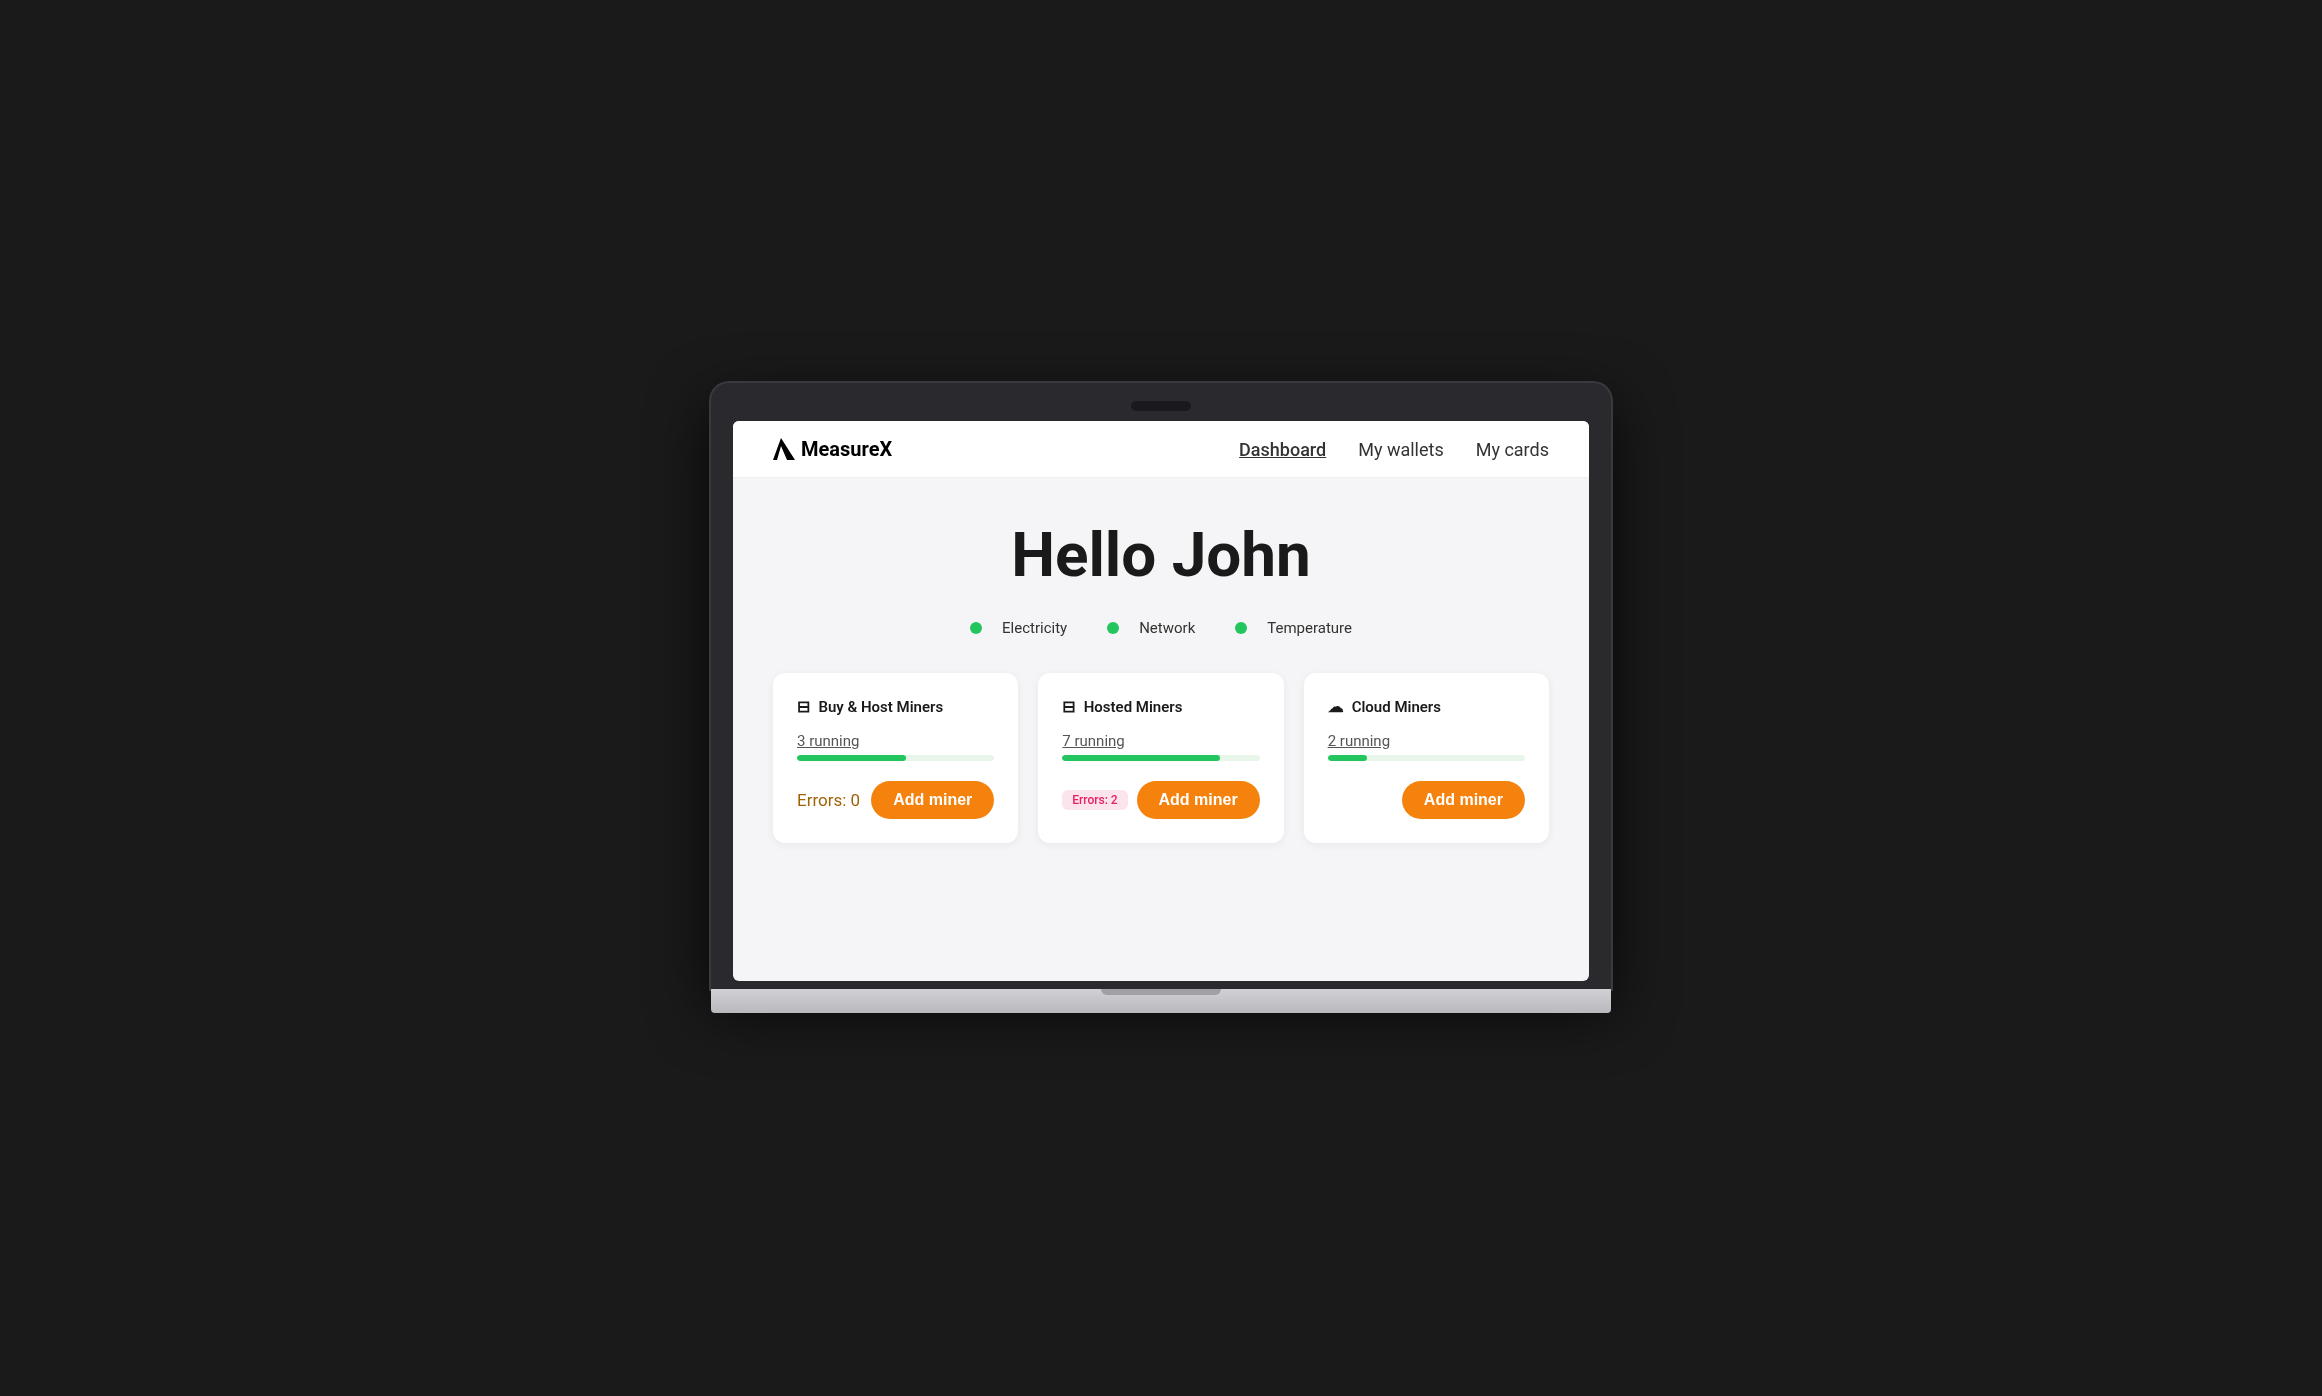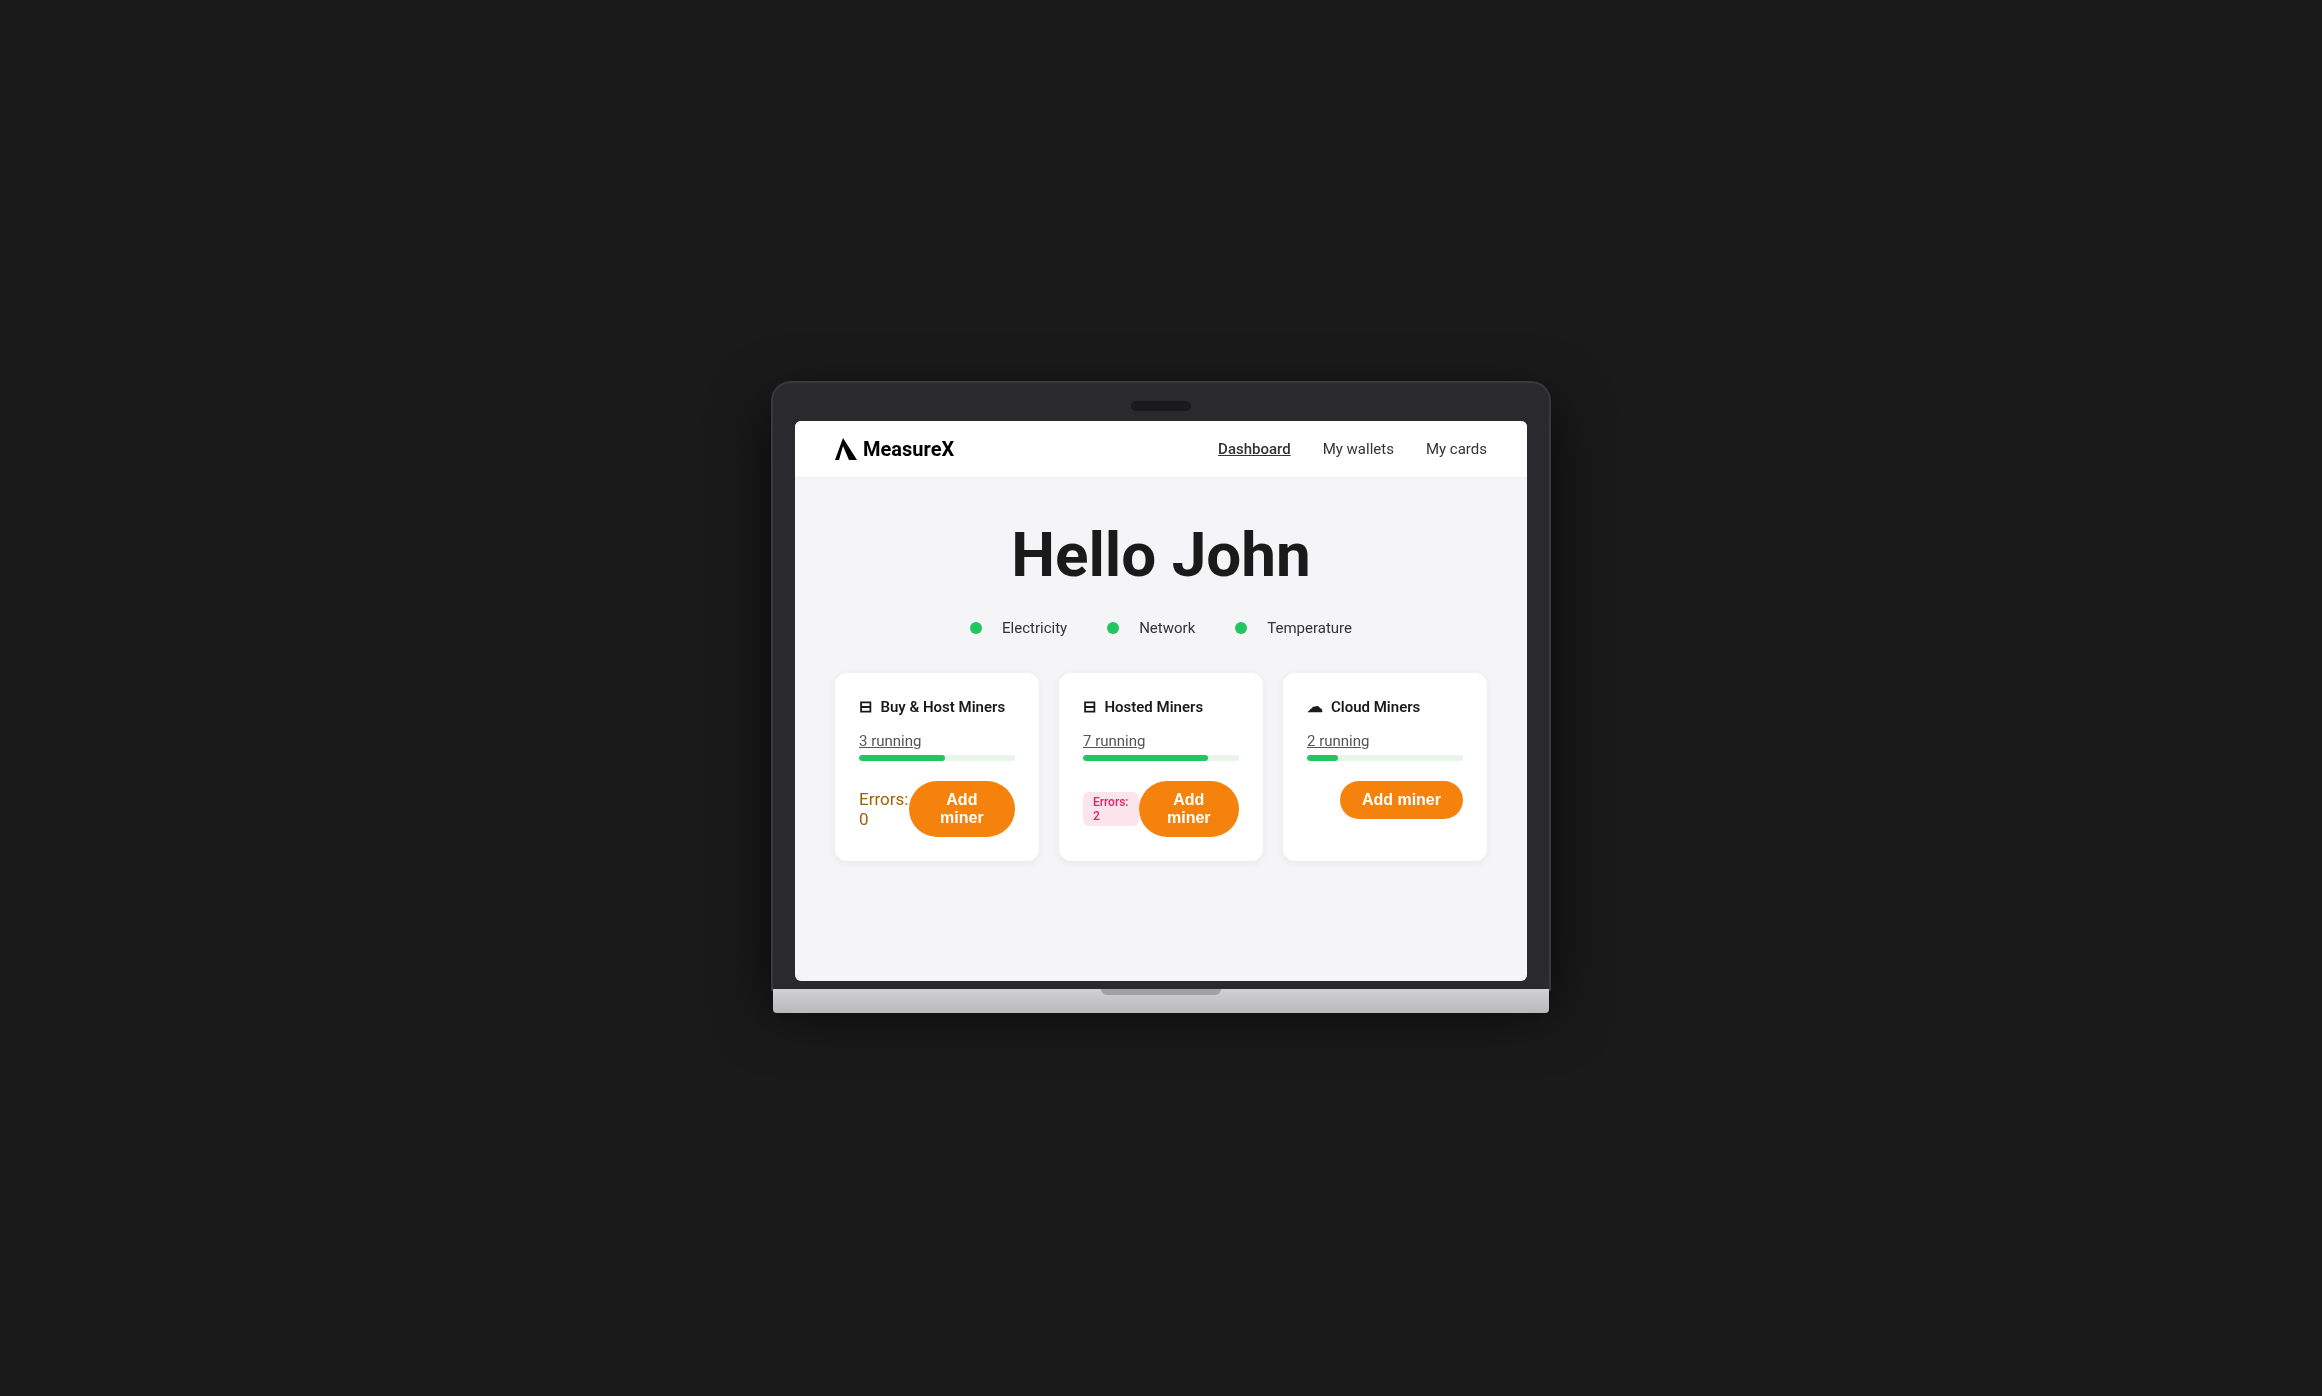--- a/index.html
+++ b/index.html
@@ -7,21 +7,21 @@
     body {
       background: #1a1a1a;
       display: flex;
       align-items: center;
       justify-content: center;
       min-height: 100vh;
       font-family: -apple-system, BlinkMacSystemFont, 'Segoe UI', Roboto, sans-serif;
     }
 
     .laptop-outer {
-      width: 776px;
+      width: 900px;
       position: relative;
     }
 
     .laptop-screen-bezel {
       background: #2a2a2e;
       border-radius: 18px 18px 0 0;
       padding: 18px 22px 8px 22px;
       box-shadow: 0 0 0 2px #3a3a3e, 0 20px 60px rgba(0,0,0,0.8);
     }
 
@@ -80,21 +80,21 @@
       width: 22px;
       height: 22px;
     }
 
     .nav-links {
       display: flex;
       gap: 32px;
     }
 
     .nav-link {
-      font-size: 15px;
+      font-size: 18px;
       color: #333;
       text-decoration: none;
       cursor: pointer;
     }
 
     .nav-link.active {
       text-decoration: underline;
       font-weight: 500;
     }
 

